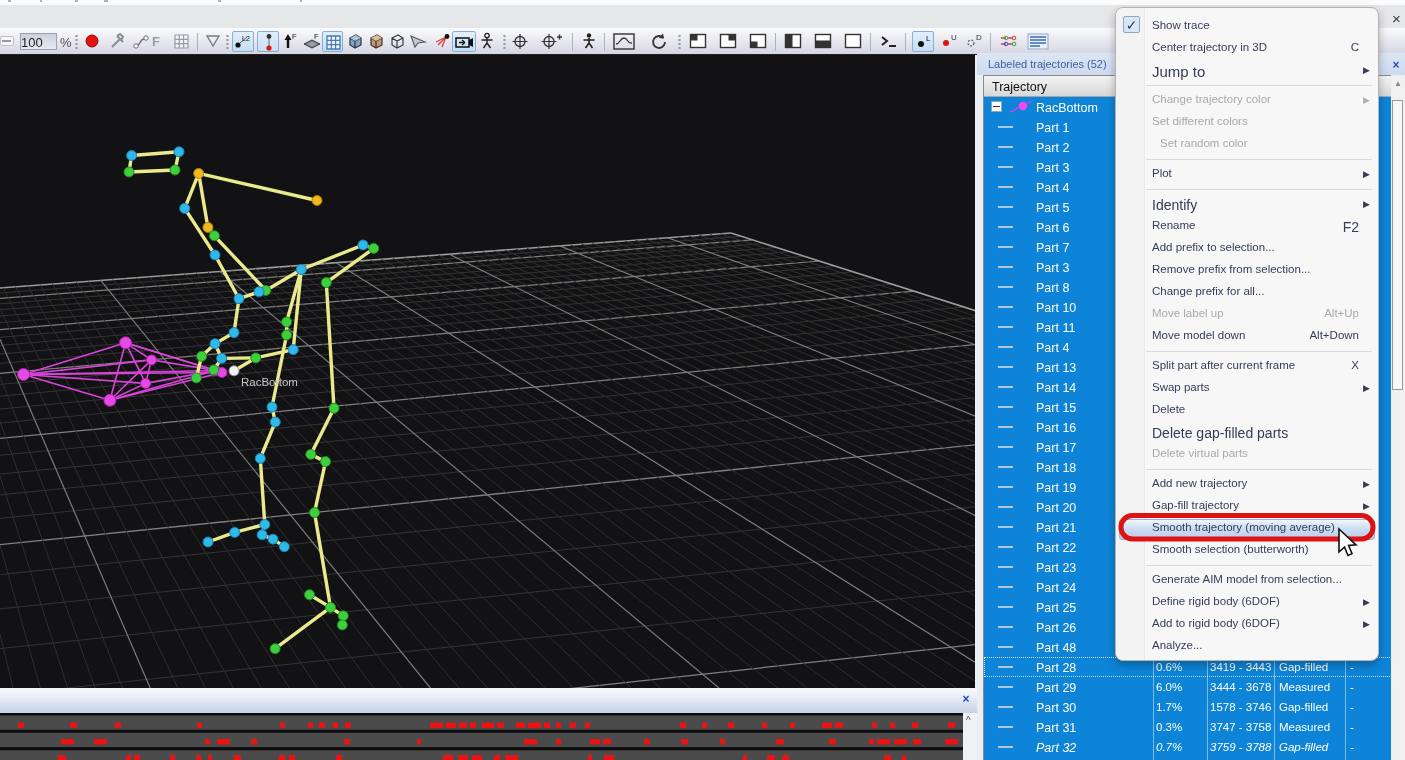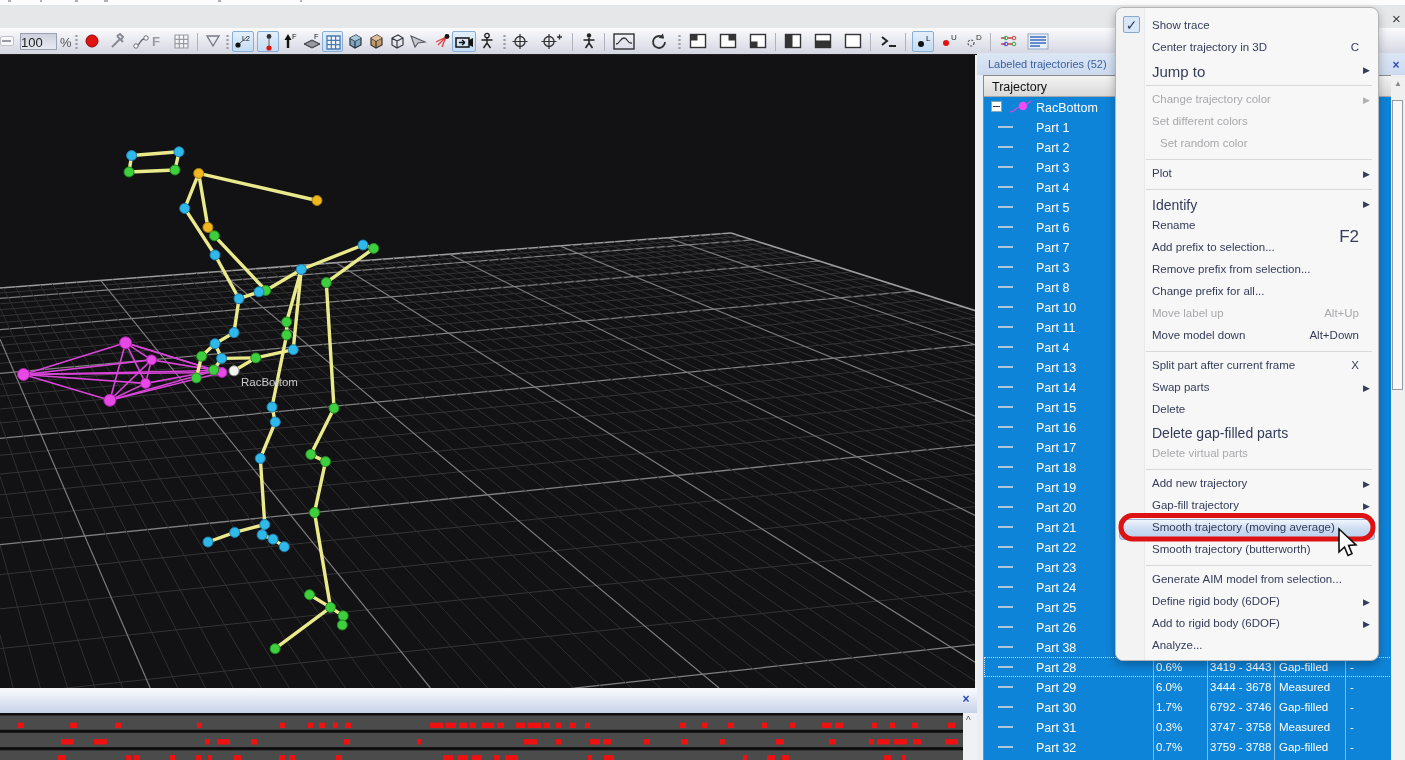--- a/index.html
+++ b/index.html
@@ -624,21 +624,21 @@
 <div class="trow" style="top:596px;">
 <div style="position:absolute;left:14px;top:9px;width:15px;height:1.6px;background:#c9d4da;opacity:.85"></div>
 <div class="tname">Part 25</div>
       </div>
 <div class="trow" style="top:616px;">
 <div style="position:absolute;left:14px;top:9px;width:15px;height:1.6px;background:#c9d4da;opacity:.85"></div>
 <div class="tname">Part 26</div>
       </div>
 <div class="trow" style="top:636px;">
 <div style="position:absolute;left:14px;top:9px;width:15px;height:1.6px;background:#c9d4da;opacity:.85"></div>
-<div class="tname">Part 38</div>
+<div class="tname">Part 48</div>
       </div>
 <div class="trow" style="top:656px;outline:1px dotted rgba(255,255,255,.75);outline-offset:-1px;">
 <div style="position:absolute;left:14px;top:9px;width:15px;height:1.6px;background:#c9d4da;opacity:.85"></div>
 <div class="tname">Part 28</div>
         <div class="tcol" style="left:172px">0.6%</div>
         <div class="tcol" style="left:226px">3419 - 3443</div>
         <div class="tcol" style="left:295px">Gap-filled</div>
         <div class="tcol" style="left:366px">-</div>
       </div>
 <div class="trow" style="top:676px;">
@@ -646,33 +646,33 @@
 <div class="tname">Part 29</div>
         <div class="tcol" style="left:172px">6.0%</div>
         <div class="tcol" style="left:226px">3444 - 3678</div>
         <div class="tcol" style="left:295px">Measured</div>
         <div class="tcol" style="left:366px">-</div>
       </div>
 <div class="trow" style="top:696px;">
 <div style="position:absolute;left:14px;top:9px;width:15px;height:1.6px;background:#c9d4da;opacity:.85"></div>
 <div class="tname">Part 30</div>
         <div class="tcol" style="left:172px">1.7%</div>
-        <div class="tcol" style="left:226px">6792 - 3746</div>
+        <div class="tcol" style="left:226px">1578 - 3746</div>
         <div class="tcol" style="left:295px">Gap-filled</div>
         <div class="tcol" style="left:366px">-</div>
       </div>
 <div class="trow" style="top:716px;">
 <div style="position:absolute;left:14px;top:9px;width:15px;height:1.6px;background:#c9d4da;opacity:.85"></div>
 <div class="tname">Part 31</div>
         <div class="tcol" style="left:172px">0.3%</div>
         <div class="tcol" style="left:226px">3747 - 3758</div>
         <div class="tcol" style="left:295px">Measured</div>
         <div class="tcol" style="left:366px">-</div>
       </div>
-<div class="trow" style="top:736px;">
+<div class="trow" style="top:736px;font-style:italic;">
 <div style="position:absolute;left:14px;top:9px;width:15px;height:1.6px;background:#c9d4da;opacity:.85"></div>
 <div class="tname">Part 32</div>
         <div class="tcol" style="left:172px">0.7%</div>
         <div class="tcol" style="left:226px">3759 - 3788</div>
         <div class="tcol" style="left:295px">Gap-filled</div>
         <div class="tcol" style="left:366px">-</div>
       </div>
 <div class="trow" style="top:756px;">
 
 </div>
@@ -717,21 +717,21 @@
         <div style="position:absolute;left:36px;top:3px;font-size:11.5px;color:#343c5a;white-space:nowrap">Plot</div>
         <div style="position:absolute;right:8px;top:5px;font-size:9px;color:#343c5a">▶</div>
       </div>
 <div style="position:absolute;left:30px;right:6px;top:180px;height:1px;background:#d9d9d9"></div>
 <div style="position:absolute;left:0;right:0;top:185px;height:22px">
         <div style="position:absolute;left:36px;top:3px;font-size:14px;color:#343c5a;white-space:nowrap">Identify</div>
         <div style="position:absolute;right:8px;top:5px;font-size:9px;color:#343c5a">▶</div>
       </div>
 <div style="position:absolute;left:0;right:0;top:207px;height:22px">
         <div style="position:absolute;left:36px;top:3px;font-size:11.5px;color:#343c5a;white-space:nowrap">Rename</div>
-        <div style="position:absolute;right:19px;top:11px;font-size:17px;color:#343c5a">F2</div>
+        <div style="position:absolute;right:19px;top:3px;font-size:14px;color:#343c5a">F2</div>
       </div>
 <div style="position:absolute;left:0;right:0;top:229px;height:22px">
         <div style="position:absolute;left:36px;top:3px;font-size:11.5px;color:#343c5a;white-space:nowrap">Add prefix to selection...</div>
       </div>
 <div style="position:absolute;left:0;right:0;top:251px;height:22px">
         <div style="position:absolute;left:36px;top:3px;font-size:11.5px;color:#343c5a;white-space:nowrap">Remove prefix from selection...</div>
       </div>
 <div style="position:absolute;left:0;right:0;top:273px;height:22px">
         <div style="position:absolute;left:36px;top:3px;font-size:11.5px;color:#343c5a;white-space:nowrap">Change prefix for all...</div>
       </div>
@@ -768,21 +768,21 @@
       </div>
 <div style="position:absolute;left:0;right:0;top:487px;height:22px">
         <div style="position:absolute;left:36px;top:3px;font-size:11.5px;color:#343c5a;white-space:nowrap">Gap-fill trajectory</div>
         <div style="position:absolute;right:8px;top:5px;font-size:9px;color:#343c5a">▶</div>
       </div>
 <div style="position:absolute;left:3px;right:3px;top:510px;height:21px;background:linear-gradient(#f0f6fd,#cdddf2 45%,#b9cdeb);border:1px solid #9ab4da;border-radius:3px;"></div>
 <div style="position:absolute;left:0;right:0;top:509px;height:22px">
         <div style="position:absolute;left:36px;top:3px;font-size:11.5px;color:#343c5a;white-space:nowrap">Smooth trajectory (moving average)</div>
       </div>
 <div style="position:absolute;left:0;right:0;top:531px;height:22px">
-        <div style="position:absolute;left:36px;top:3px;font-size:11.5px;color:#343c5a;white-space:nowrap">Smooth trajectory (butterworth)</div>
+        <div style="position:absolute;left:36px;top:3px;font-size:11.5px;color:#343c5a;white-space:nowrap">Smooth selection (butterworth)</div>
       </div>
 <div style="position:absolute;left:30px;right:6px;top:556px;height:1px;background:#d9d9d9"></div>
 <div style="position:absolute;left:0;right:0;top:561px;height:22px">
         <div style="position:absolute;left:36px;top:3px;font-size:11.5px;color:#343c5a;white-space:nowrap">Generate AIM model from selection...</div>
       </div>
 <div style="position:absolute;left:0;right:0;top:583px;height:22px">
         <div style="position:absolute;left:36px;top:3px;font-size:11.5px;color:#343c5a;white-space:nowrap">Define rigid body (6DOF)</div>
         <div style="position:absolute;right:8px;top:5px;font-size:9px;color:#343c5a">▶</div>
       </div>
 <div style="position:absolute;left:0;right:0;top:605px;height:22px">

